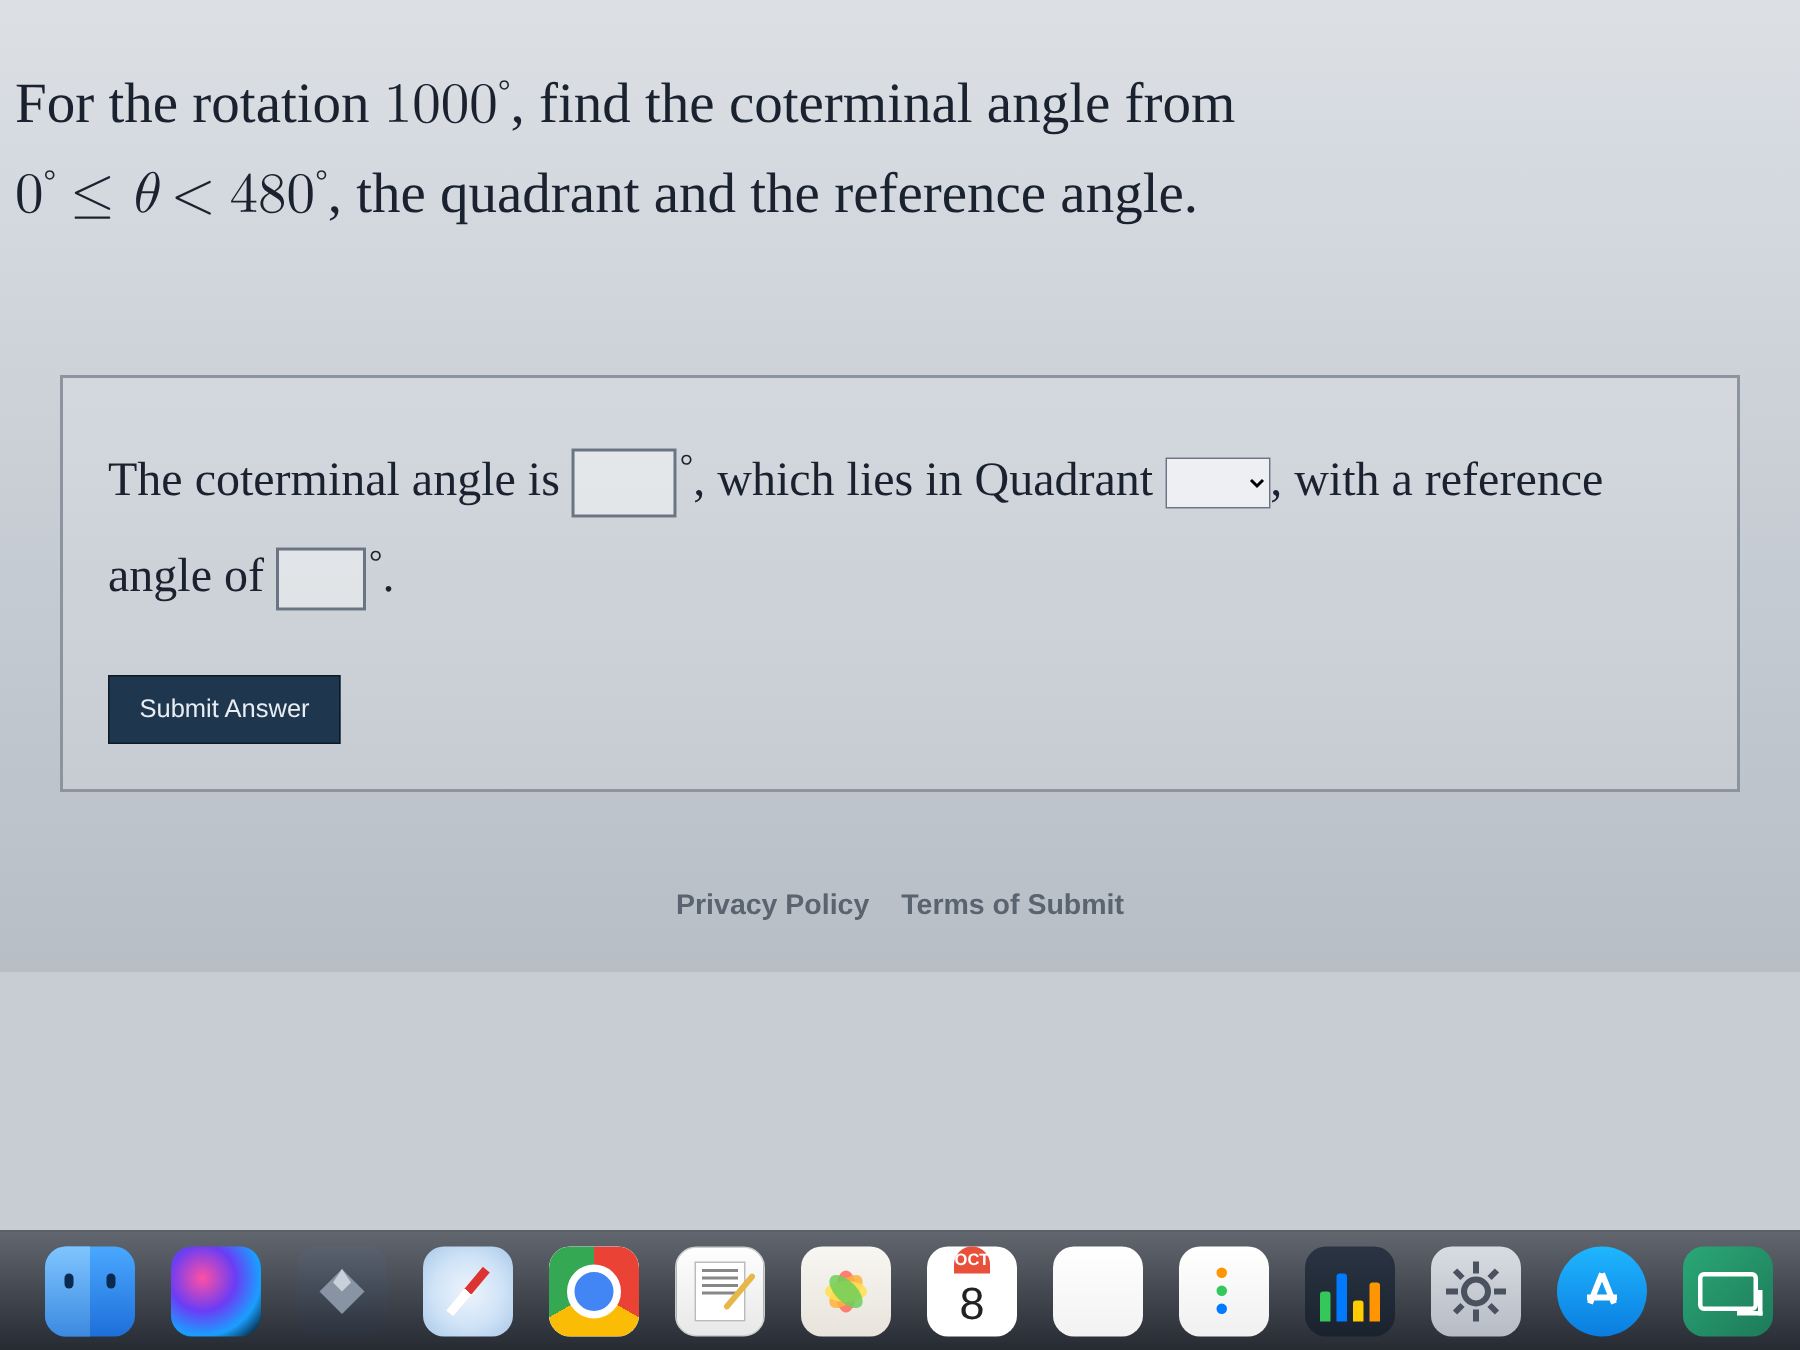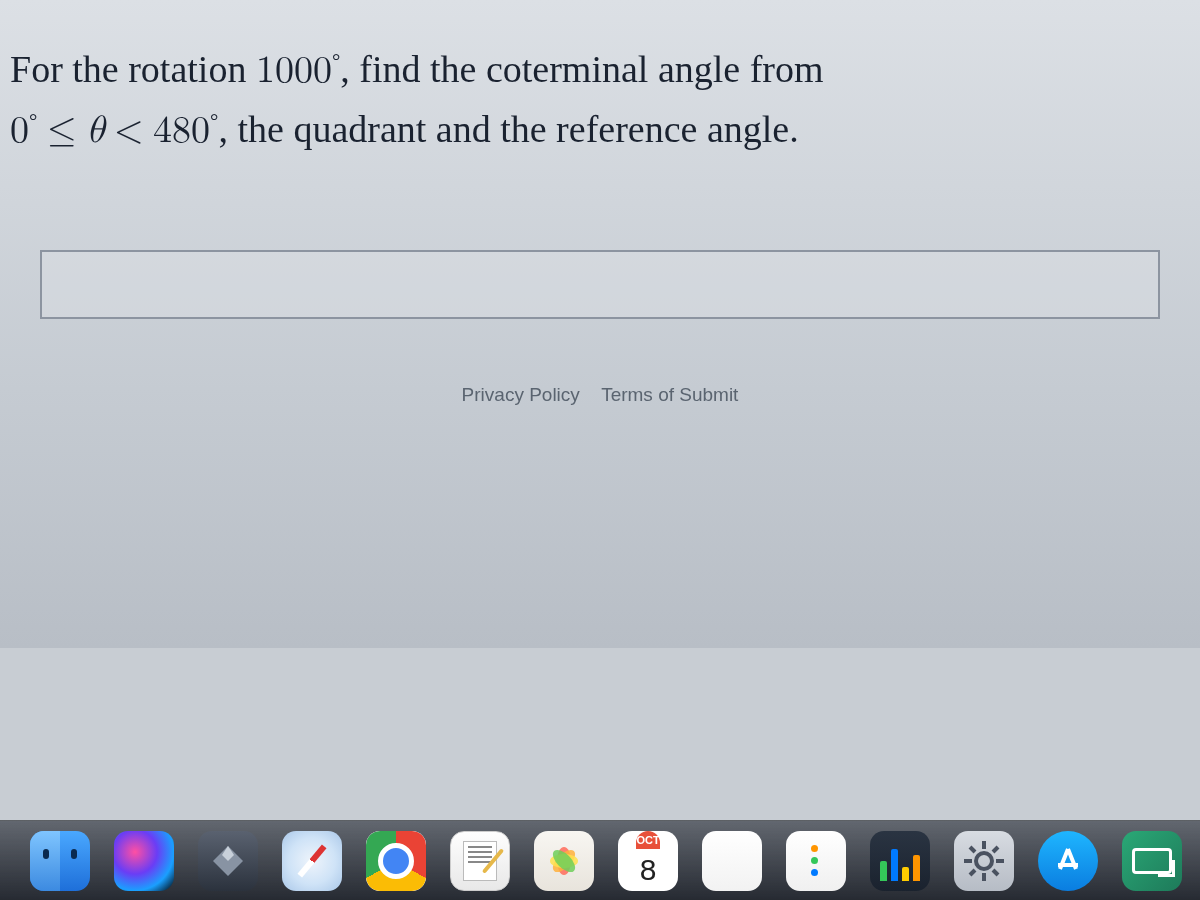--- a/index.html
+++ b/index.html
@@ -75,20 +75,21 @@
     margin-top: 65px;
     font-family: -apple-system, Helvetica, Arial, sans-serif;
     font-size: 19px;
     color: #5a6470;
   }
   .footer-links a {
     color: #5a6470;
     text-decoration: none;
     margin: 0 8px;
     cursor: pointer;
+    font-weight: bold;
   }
   
   .dock {
     position: absolute;
     bottom: 0;
     left: 0;
     right: 0;
     height: 80px;
     background: linear-gradient(180deg, rgba(30,35,45,0.6) 0%, rgba(10,14,22,0.85) 100%);
     display: flex;
@@ -163,20 +164,27 @@
   <div class="question">
     <span>For the rotation </span><span class="math">1000</span><span class="deg-sup">°</span><span>, find the coterminal angle from </span><br>
     <span class="math">0</span><span class="deg-sup">°</span>
     <span class="math leq">≤</span>
     <span class="math" style="font-style:italic">θ</span>
     <span class="math">&lt;</span>
     <span class="math">480</span><span class="deg-sup">°</span><span>, the quadrant and the reference angle.</span>
   </div>
 
   <div class="answer-box">
+    <div class="answer-text">
+      <span>The coterminal angle is </span>
+      <input type="text" class="blank-input" value="" style=""><span class="deg-sup" style="font-size:0.7em;margin-left:2px;">°</span><span>, which lies in Quadrant </span>
+      <select class="blank-select"><option selected=""></option></select><span>, with a reference angle of </span>
+      <input type="text" class="blank-input" style="width: 60px; height: 42px;" value=""><span class="deg-sup" style="font-size:0.7em;margin-left:2px;">°</span><span>.</span>
+    </div>
+    <button class="submit-btn">Submit Answer</button>
   </div>
 
   <div class="footer-links">
     <a>Privacy Policy</a>
     <a>Terms of Submit</a>
   </div>
 
 </div>
 
 <div class="dock">

